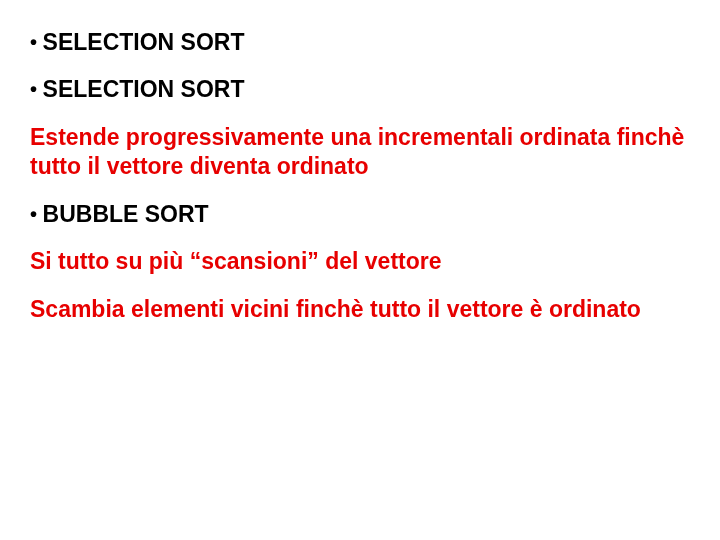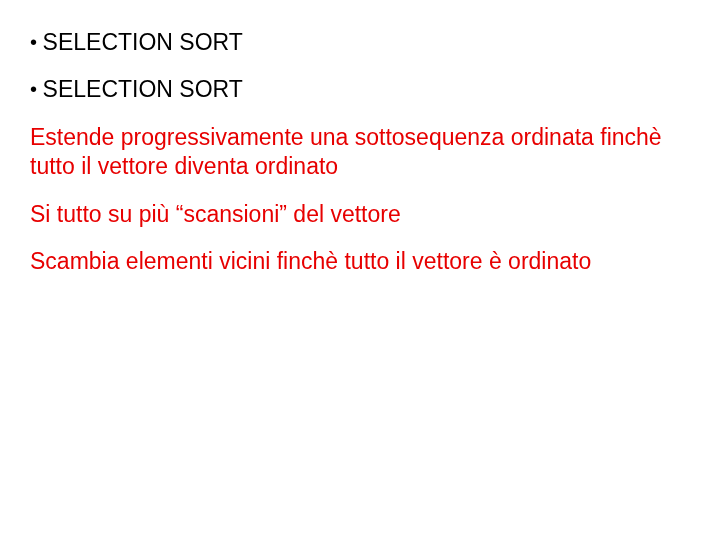--- a/index.html
+++ b/index.html
@@ -11,21 +11,21 @@
     font-family: Arial, Helvetica, sans-serif;
     overflow: hidden;
   }
   .slide {
     box-sizing: border-box;
     width: 720px;
     height: 540px;
     padding: 28px 30px 20px 30px;
   }
   .line {
-    font-weight: normal;
+    font-weight: bold;
     font-size: 23px;
     line-height: 1.28;
     margin-bottom: 18px;
   }
   .bullet-mark {
     font-size: 20px;
     vertical-align: 1px;
   }
   .red { color: #e70000; }
   .black { color: #000000; }
@@ -38,20 +38,23 @@
 
   <div class="line black">
     <span class="bullet-mark">• </span><span>SELECTION SORT</span>
   </div>
 
   <div class="line black">
     <span class="bullet-mark">• </span><span>SELECTION SORT</span>
   </div>
 
 
-  <div class="line red">Estende progressivamente una sottosequenza ordinata finchè tutto il vettore diventa ordinato</div>
+  <div class="line red">Estende progressivamente una incrementali ordinata finchè tutto il vettore diventa ordinato</div>
 
+  <div class="line black">
+    <span class="bullet-mark">• </span><span>BUBBLE SORT</span>
+  </div>
 
   <div class="line red">Si tutto su più “scansioni” del vettore</div>
 
   <div class="line red tight">Scambia elementi vicini finchè tutto il vettore è ordinato</div>
 
 </div>
 
 </body></html>

